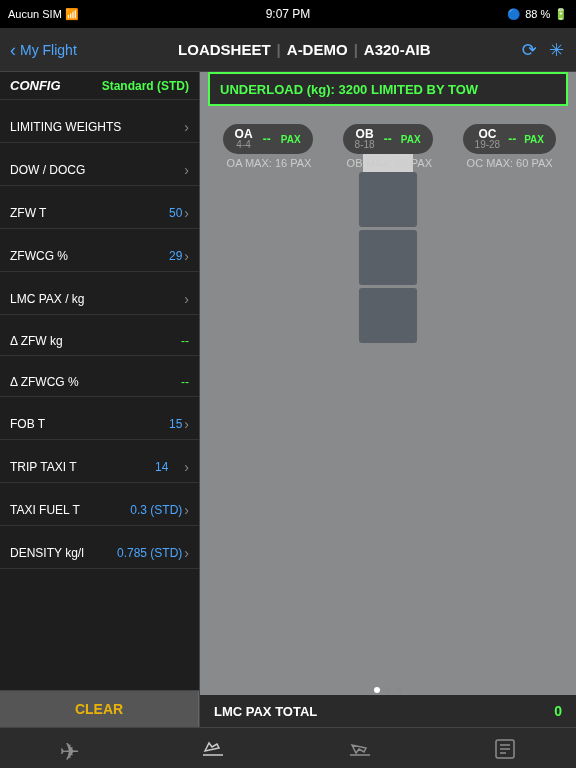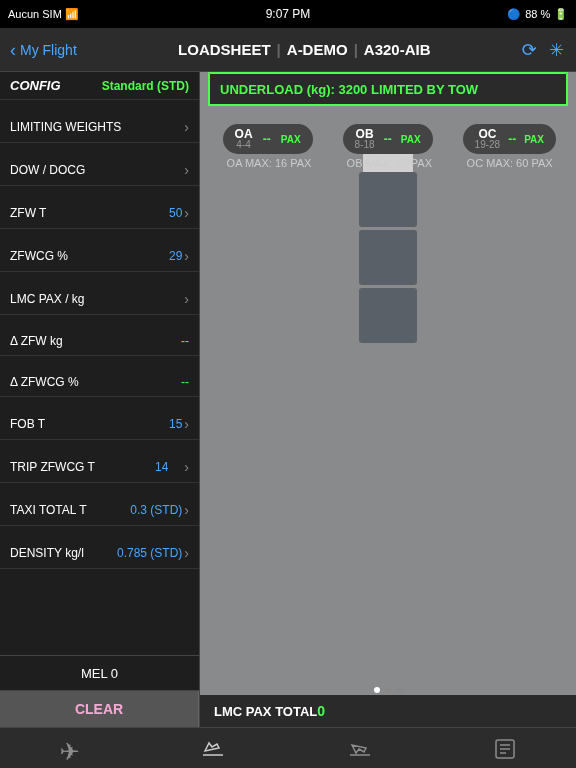--- a/index.html
+++ b/index.html
@@ -142,21 +142,21 @@
       color: #fff;
       font-size: 13px;
     }
     .bottom-buttons {
       display: flex;
       border-top: 1px solid #444;
     }
     .btn-clear {
       flex: 1;
       background: #555;
-      color: #f9a8d4;
+      color: #eab308;
       border: none;
       padding: 10px 0;
       font-size: 14px;
       font-weight: 600;
       cursor: pointer;
       border-right: 1px solid #666;
     }
     .btn-compute {
       flex: 2;
       background: #555;
@@ -293,21 +293,21 @@
       font-size: 11px;
       margin-top: 3px;
       padding-left: 4px;
     }
 
     
     .lmc-total-bar {
       background: #2a2a2a;
       display: flex;
       align-items: center;
-      justify-content: flex-start;
+      justify-content: space-between;
       padding: 8px 14px;
     }
     .lmc-total-label {
       color: #fff;
       font-size: 13px;
       font-weight: 600;
     }
     .lmc-total-value {
       color: #4cff4c;
       font-size: 14px;
@@ -441,47 +441,44 @@
           </div>
         </div>
         <div class="menu-item">
           <span class="menu-item-label">FOB T</span>
           <div style="display: flex; align-items: center; gap: 2px;">
             <span class="menu-item-value">15</span>
             <span class="chevron-right">›</span>
           </div>
         </div>
         <div class="menu-item">
-          <span class="menu-item-label">TRIP ZFWCG T</span>
+          <span class="menu-item-label">TRIP TAXI T</span>
           <div style="display: flex; align-items: center; gap: 16px;">
             <span class="menu-item-value">14</span>
             <span class="chevron-right">›</span>
           </div>
         </div>
         <div class="menu-item">
-          <span class="menu-item-label">TAXI TOTAL T</span>
+          <span class="menu-item-label">TAXI FUEL T</span>
           <div style="display: flex; align-items: center; gap: 2px;">
             <span class="menu-item-value">0.3 (STD)</span>
             <span class="chevron-right">›</span>
           </div>
         </div>
         <div class="menu-item">
           <span class="menu-item-label">DENSITY kg/l</span>
           <div style="display: flex; align-items: center; gap: 2px;">
             <span class="menu-item-value">0.785 (STD)</span>
             <span class="chevron-right">›</span>
           </div>
         </div>
       </div>
 
     <div class="left-spacer"></div>
 
-    <div class="mel-row">
-      <span class="mel-label">MEL 0</span>
-    </div>
     <div class="bottom-buttons">
       <button class="btn-clear">CLEAR</button>
     </div>
   </div>
 
   <div class="right-panel">
     <div class="underload-bar">
       <span class="underload-text">UNDERLOAD (kg): 3200 LIMITED BY TOW</span>
     </div>
 

